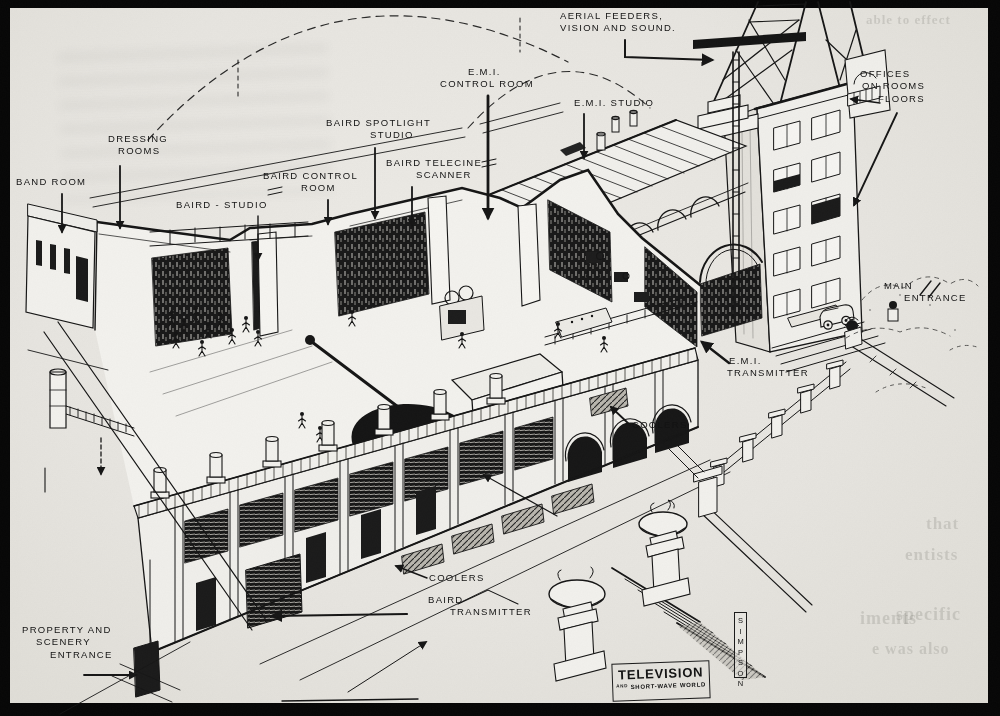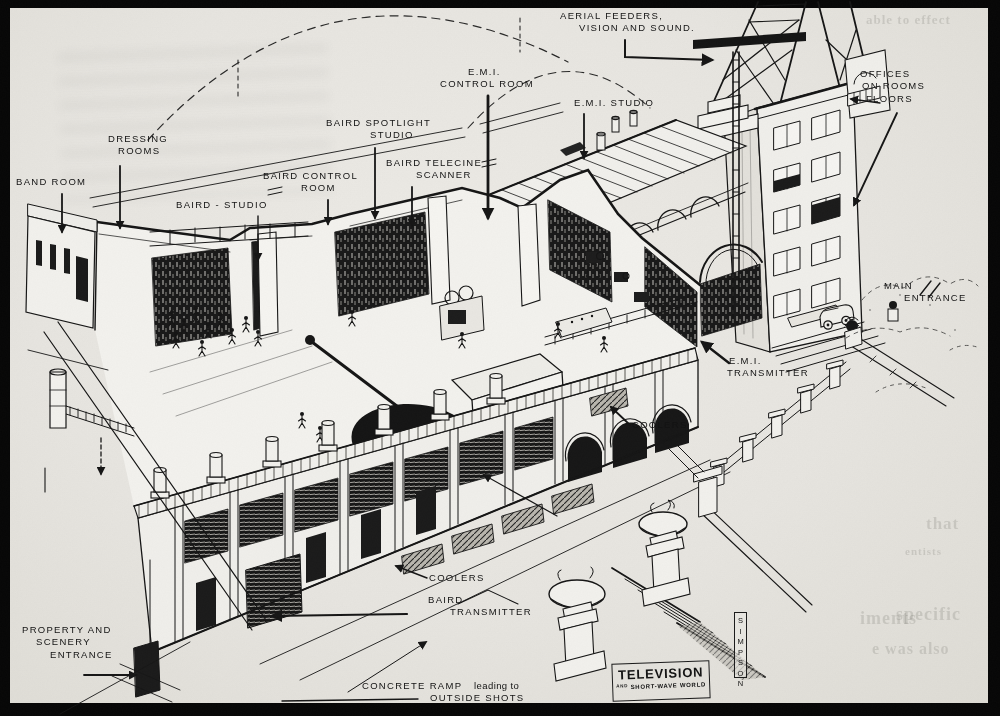--- a/index.html
+++ b/index.html
@@ -26,21 +26,21 @@
 </style>
 </head>
 <body>
 
 <div class="frame">
   <div class="paper"></div>
 
   <div class="smudge" style="left:60px;top:48px;width:270px;height:150px;transform:rotate(-2deg);"></div>
   <div class="bleed" style="left:866px;top:12px;font-size:13px;">able to effect</div>
   <div class="bleed" style="left:926px;top:514px;font-size:17px;text-align:right;">that</div>
-  <div class="bleed" style="left:905px;top:545px;font-size:11px;">entists</div>
+  <div class="bleed" style="left:905px;top:545px;font-size:17px;">entists</div>
   <div class="bleed" style="left:896px;top:604px;font-size:18px;">specific</div>
   <div class="bleed" style="left:860px;top:608px;font-size:18px;">iments</div>
   <div class="bleed" style="left:872px;top:640px;font-size:16px;">e was also</div>
 
   <svg class="art" width="1000" height="716" viewBox="0 0 1000 716">
     <defs>
       <marker id="ah" viewBox="0 0 10 10" refX="8" refY="5" markerWidth="9" markerHeight="9" markerUnits="userSpaceOnUse" orient="auto-start-reverse">
           <path d="M0,0L10,5L0,10Z" fill="#151515"></path>
         </marker>
       <marker id="ahb" viewBox="0 0 10 10" refX="8" refY="5" markerWidth="13" markerHeight="13" markerUnits="userSpaceOnUse" orient="auto-start-reverse">
@@ -408,21 +408,21 @@
         <path d="M84,675 L136,675" marker-end="url(#ah)"></path>
         <path d="M45,468 V492" stroke-width="1.1"></path>
         <path d="M101,438 V474" stroke-width="1.3" stroke-dasharray="4 3" marker-end="url(#ah)"></path>
       </g>
     </g>
     <rect width="1000" height="716" filter="url(#grain)" opacity=".06"></rect>
   </svg>
 
   <div class="label" style="left:560px;top:10px;">
     <div class="ln">AERIAL FEEDERS,</div>
-    <div class="ln" style="margin-left:19px;">VISION AND SOUND.</div>
+    <div class="ln" style="margin-left:0;">VISION AND SOUND.</div>
   </div>
   <div class="label" style="left:440px;top:66px;">
     <div class="ln" style="margin-left:28px;">E.M.I.</div>
     <div class="ln">CONTROL ROOM</div>
   </div>
   <div class="label" style="left:574px;top:97px;">
     <div class="ln">E.M.I. STUDIO</div>
   </div>
   <div class="label" style="left:326px;top:117px;">
     <div class="ln">BAIRD SPOTLIGHT</div>
@@ -442,21 +442,21 @@
   <div class="label" style="left:104px;top:133px;">
     <div class="ln" style="margin-left:4px;">DRESSING</div>
     <div class="ln" style="margin-left:14px;">ROOMS</div>
   </div>
   <div class="label" style="left:16px;top:176px;">
     <div class="ln">BAND ROOM</div>
   </div>
   <div class="label" style="left:860px;top:68px;">
     <div class="ln">OFFICES</div>
     <div class="ln" style="margin-left:2px;">ON ROOMS</div>
-    <div class="ln" style="margin-left:6px;">FLOORS</div>
+    <div class="ln" style="margin-left:18px;">FLOORS</div>
   </div>
   <div class="label" style="left:884px;top:280px;">
     <div class="ln">MAIN</div>
     <div class="ln" style="margin-left:20px;">ENTRANCE</div>
   </div>
   <div class="label" style="left:727px;top:355px;">
     <div class="ln" style="margin-left:2px;">E.M.I.</div>
     <div class="ln">TRANSMITTER</div>
   </div>
   <div class="label" style="left:632px;top:419px;">
@@ -466,27 +466,20 @@
     <div class="ln">COOLERS</div>
   </div>
   <div class="label" style="left:428px;top:594px;">
     <div class="ln">BAIRD</div>
     <div class="ln" style="margin-left:22px;">TRANSMITTER</div>
   </div>
   <div class="label" style="left:20px;top:624px;">
     <div class="ln" style="margin-left:2px;">PROPERTY AND</div>
     <div class="ln" style="margin-left:16px;">SCENERY</div>
     <div class="ln" style="margin-left:30px;">ENTRANCE</div>
-  </div>
-  <div class="label" style="left:362px;top:680px;">
-    <div class="ln">
-      <span>CONCRETE RAMP</span>
-      <span class="lc" style="margin-left:8px;">leading to</span>
-    </div>
-    <div class="ln" style="margin-left:68px;">OUTSIDE SHOTS</div>
   </div>
 
   <div class="logo" style="left:612px;top:662px;">
     <div class="logo-title">TELEVISION</div>
     <div class="logo-sub">
       <span class="logo-and">AND</span>
       <span>SHORT-WAVE WORLD</span>
     </div>
   </div>
   <div class="signature" style="left:734px;top:612px;">SIMPSON</div>

